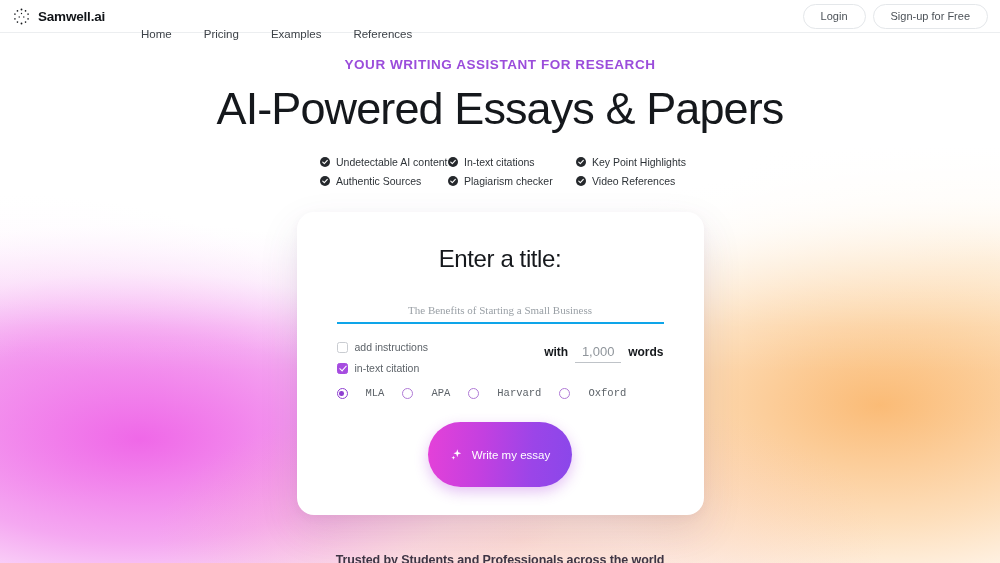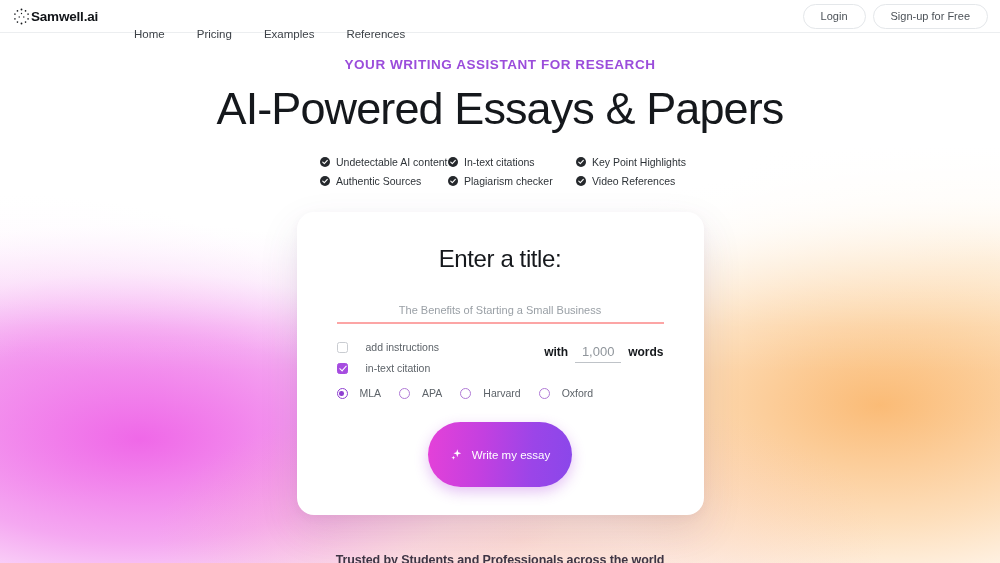--- a/index.html
+++ b/index.html
@@ -72,20 +72,21 @@
     background: #ffffff;
     border-bottom: 1px solid #eceef0;
     display: flex;
     align-items: center;
     padding: 0 12px 0 12px;
   }
 
   .brand {
     display: flex;
     align-items: center;
+    gap: 7px;
     margin-right: 36px;
     cursor: pointer;
   }
 
   .brand-mark {
     width: 19px;
     height: 19px;
     display: block;
     flex: none;
   }
@@ -202,22 +203,23 @@
   .card-title {
     text-align: center;
     font-size: 24px;
     font-weight: normal;
     color: #15181c;
     letter-spacing: -0.4px;
   }
 
   .title-field {
     margin-top: 27px;
-    border-bottom: 2px solid #fca5a5;
+    border-bottom: 2px solid #0ea5e9;
     padding-bottom: 4px;
+    font-family: Liberation Serif, serif;
   }
 
   .title-input {
     width: 100%;
     border: 0;
     outline: 0;
     background: transparent;
     text-align: center;
     font-family: inherit;
     font-size: 11px;
@@ -232,21 +234,21 @@
     display: flex;
     align-items: flex-start;
     justify-content: space-between;
   }
 
   .opt-col { display: flex; flex-direction: column; gap: 9px; }
 
   .opt {
     display: flex;
     align-items: center;
-    gap: 18px;
+    gap: 7px;
     font-size: 10.5px;
     color: #5d6369;
     cursor: pointer;
     white-space: nowrap;
   }
 
   .box {
     width: 11px;
     height: 11px;
     border: 1px solid #c9ccd1;
@@ -307,25 +309,26 @@
   .radios {
     margin-top: 13px;
     display: flex;
     align-items: center;
     gap: 18px;
   }
 
   .radio-opt {
     display: flex;
     align-items: flex-end;
-    gap: 12px;
+    gap: 18px;
     font-size: 10.5px;
     color: #5d6369;
     cursor: pointer;
     white-space: nowrap;
+    font-family: Liberation Mono, monospace;
   }
 
   .dot {
     width: 11px;
     height: 11px;
     border: 1.4px solid #b07ad6;
     border-radius: 50%;
     background: #ffffff;
     flex: none;
     display: block;

